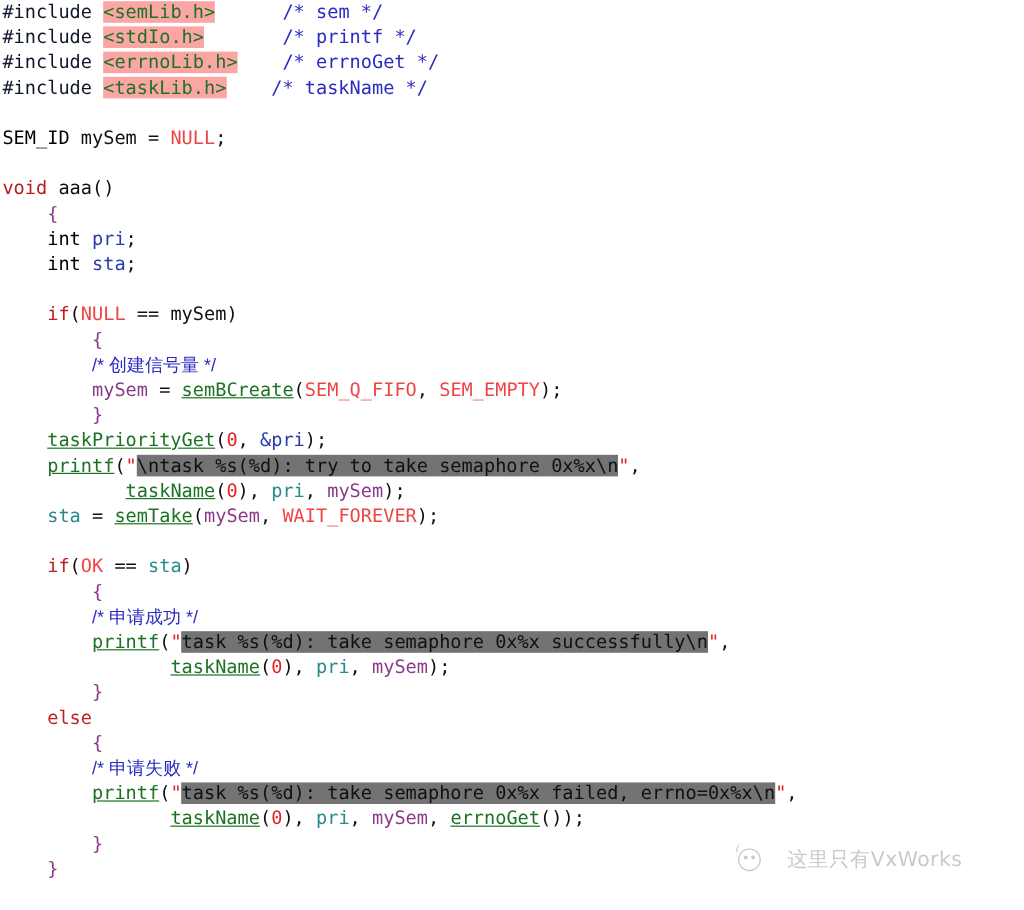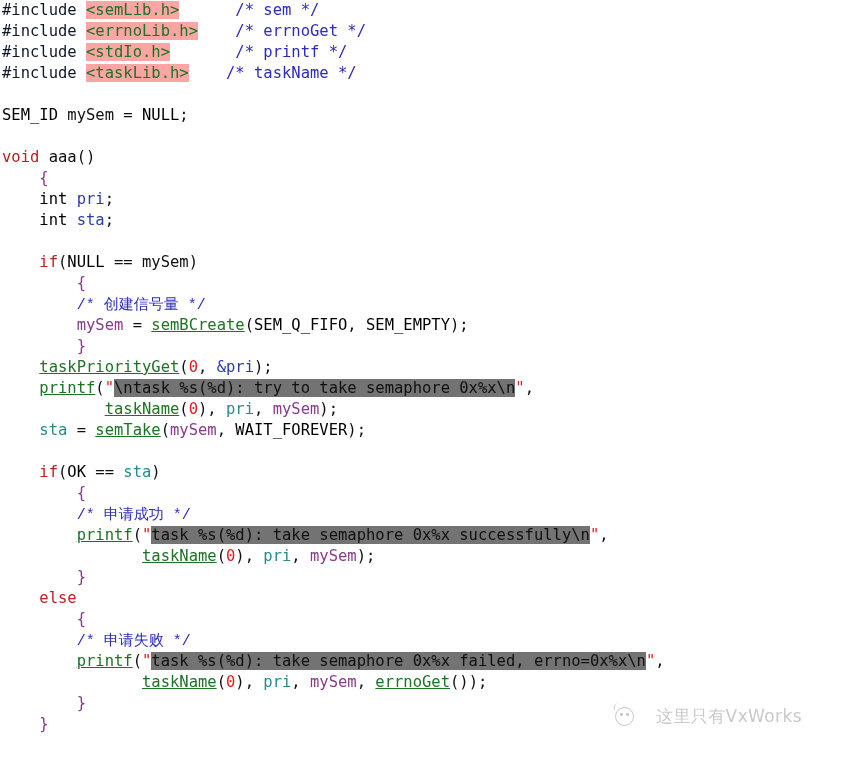--- a/index.html
+++ b/index.html
@@ -29,32 +29,32 @@
     letter-spacing: 0px;
     padding-left: 2px;
   }
   
   .t-pre      { color: #0f172a; }            
   .t-header   { color: #1d7324; background: #fca5a5; } 
   .t-comment  { color: #2b2bc0; }             comments */
   .t-type     { color: #1d7324; }            
   .t-kw       { color: #c02020; }            
   .t-kwblue   { color: #b91c1c; }            
-  .t-macro    { color: #000000; }            
+  .t-macro    { color: #ef4444; }            
   .t-num      { color: #e02020; }            
   .t-fn       { color: #1d7324; text-decoration: underline; }            
   .t-var      { color: #8a3a8a; }            
   .t-var2     { color: #2b8a8a; }            
   .t-var3     { color: #2b3bb0; }            
   .t-plain    { color: #101010; }            
   .t-brace    { color: #8a3a8a; }            
   .t-quote    { color: #e02020; }            
   .t-str      { color: #101010; background: #737373; } 
   .t-punct    { color: #101010; }
-  .t-cn       { color: #2b2bc0; font-family: Liberation Mono, monospace; font-size: 15px; }
+  .t-cn       { color: #2b2bc0; font-family: Liberation Sans, sans-serif; font-size: 15px; }
 
   
   #watermark {
     position: absolute;
     left: 612px;
     top: 703px;
     display: flex;
     align-items: center;
     gap: 18px;
     opacity: 0.55;
@@ -98,23 +98,23 @@
     white-space: nowrap;
   }
 </style>
 </head>
 <body>
 
 <div id="code-listing">
 
   <div class="code-line"><span class="t-pre">#include</span><span class="t-plain"> </span><span class="t-header">&lt;semLib.h&gt;</span><span class="t-plain">      </span><span class="t-comment">/* sem */</span></div>
 
+  <div class="code-line"><span class="t-pre">#include</span><span class="t-plain"> </span><span class="t-header">&lt;stdIo.h&gt;</span><span class="t-plain">       </span><span class="t-comment">/* printf */</span></div>
+
   <div class="code-line"><span class="t-pre">#include</span><span class="t-plain"> </span><span class="t-header">&lt;errnoLib.h&gt;</span><span class="t-plain">    </span><span class="t-comment">/* errnoGet */</span></div>
-
-  <div class="code-line"><span class="t-pre">#include</span><span class="t-plain"> </span><span class="t-header">&lt;stdIo.h&gt;</span><span class="t-plain">       </span><span class="t-comment">/* printf */</span></div>
 
   <div class="code-line"><span class="t-pre">#include</span><span class="t-plain"> </span><span class="t-header">&lt;taskLib.h&gt;</span><span class="t-plain">    </span><span class="t-comment">/* taskName */</span></div>
 
   <div class="code-line">&nbsp;</div>
 
   <div class="code-line"><span class="t-type">SEM_ID</span><span class="t-plain"> </span><span class="t-plain">mySem</span><span class="t-plain"> = </span><span class="t-macro">NULL</span><span class="t-punct">;</span></div>
 
   <div class="code-line">&nbsp;</div>
 
   <div class="code-line"><span class="t-kwblue">void</span><span class="t-plain"> aaa()</span></div>

